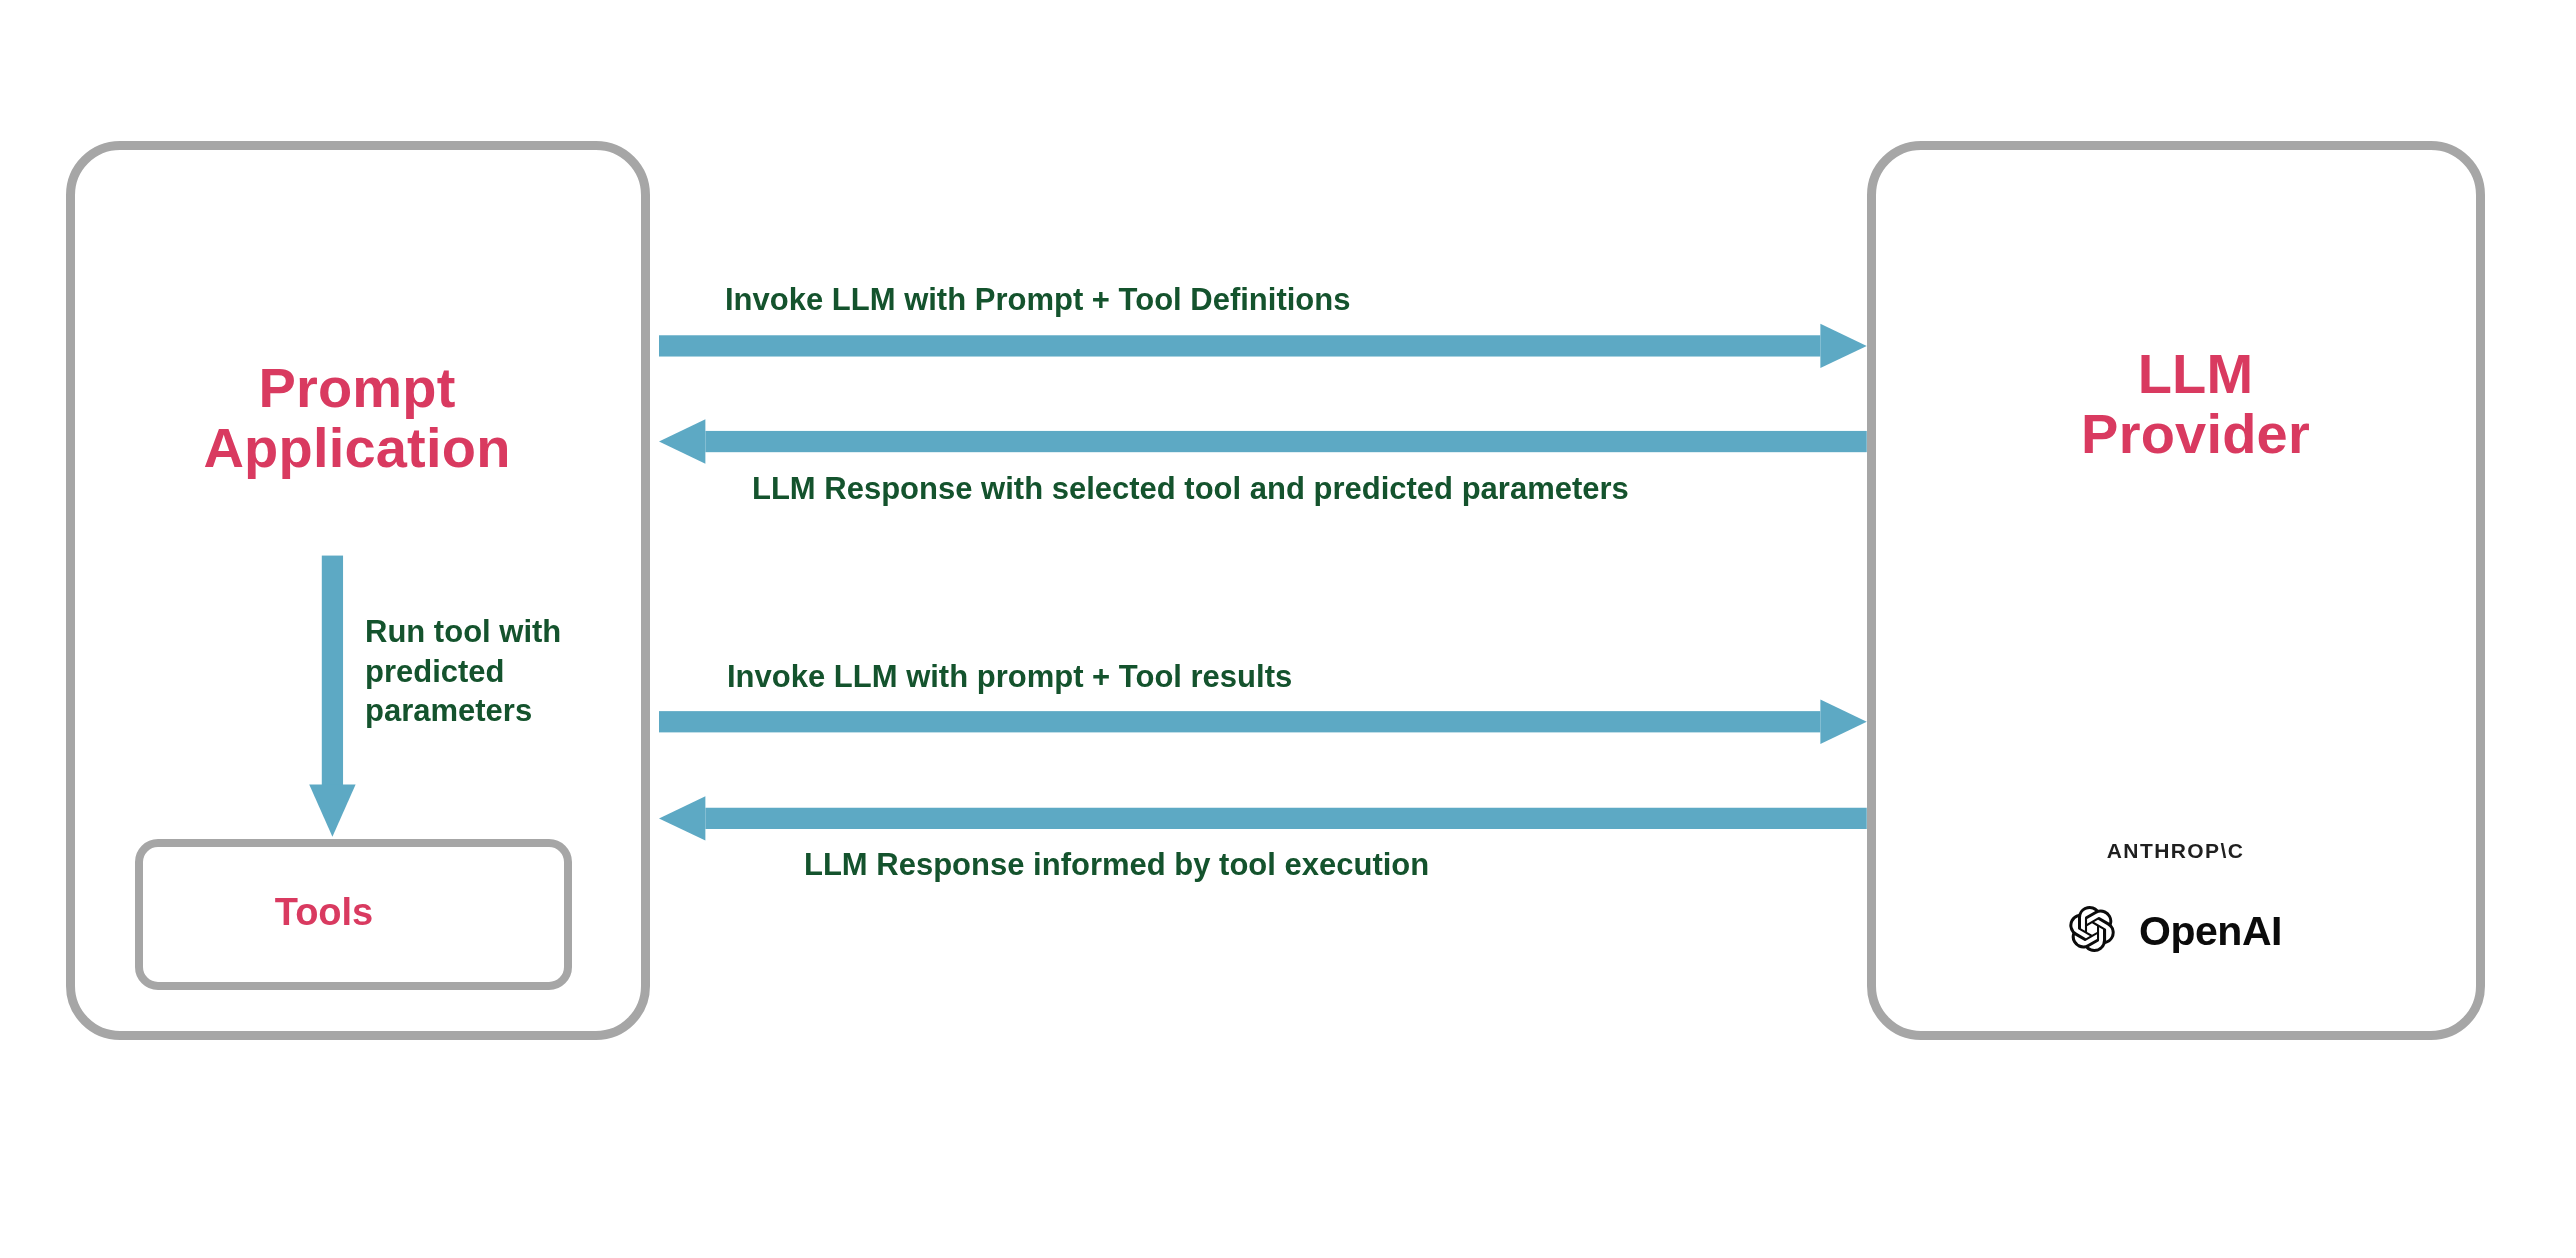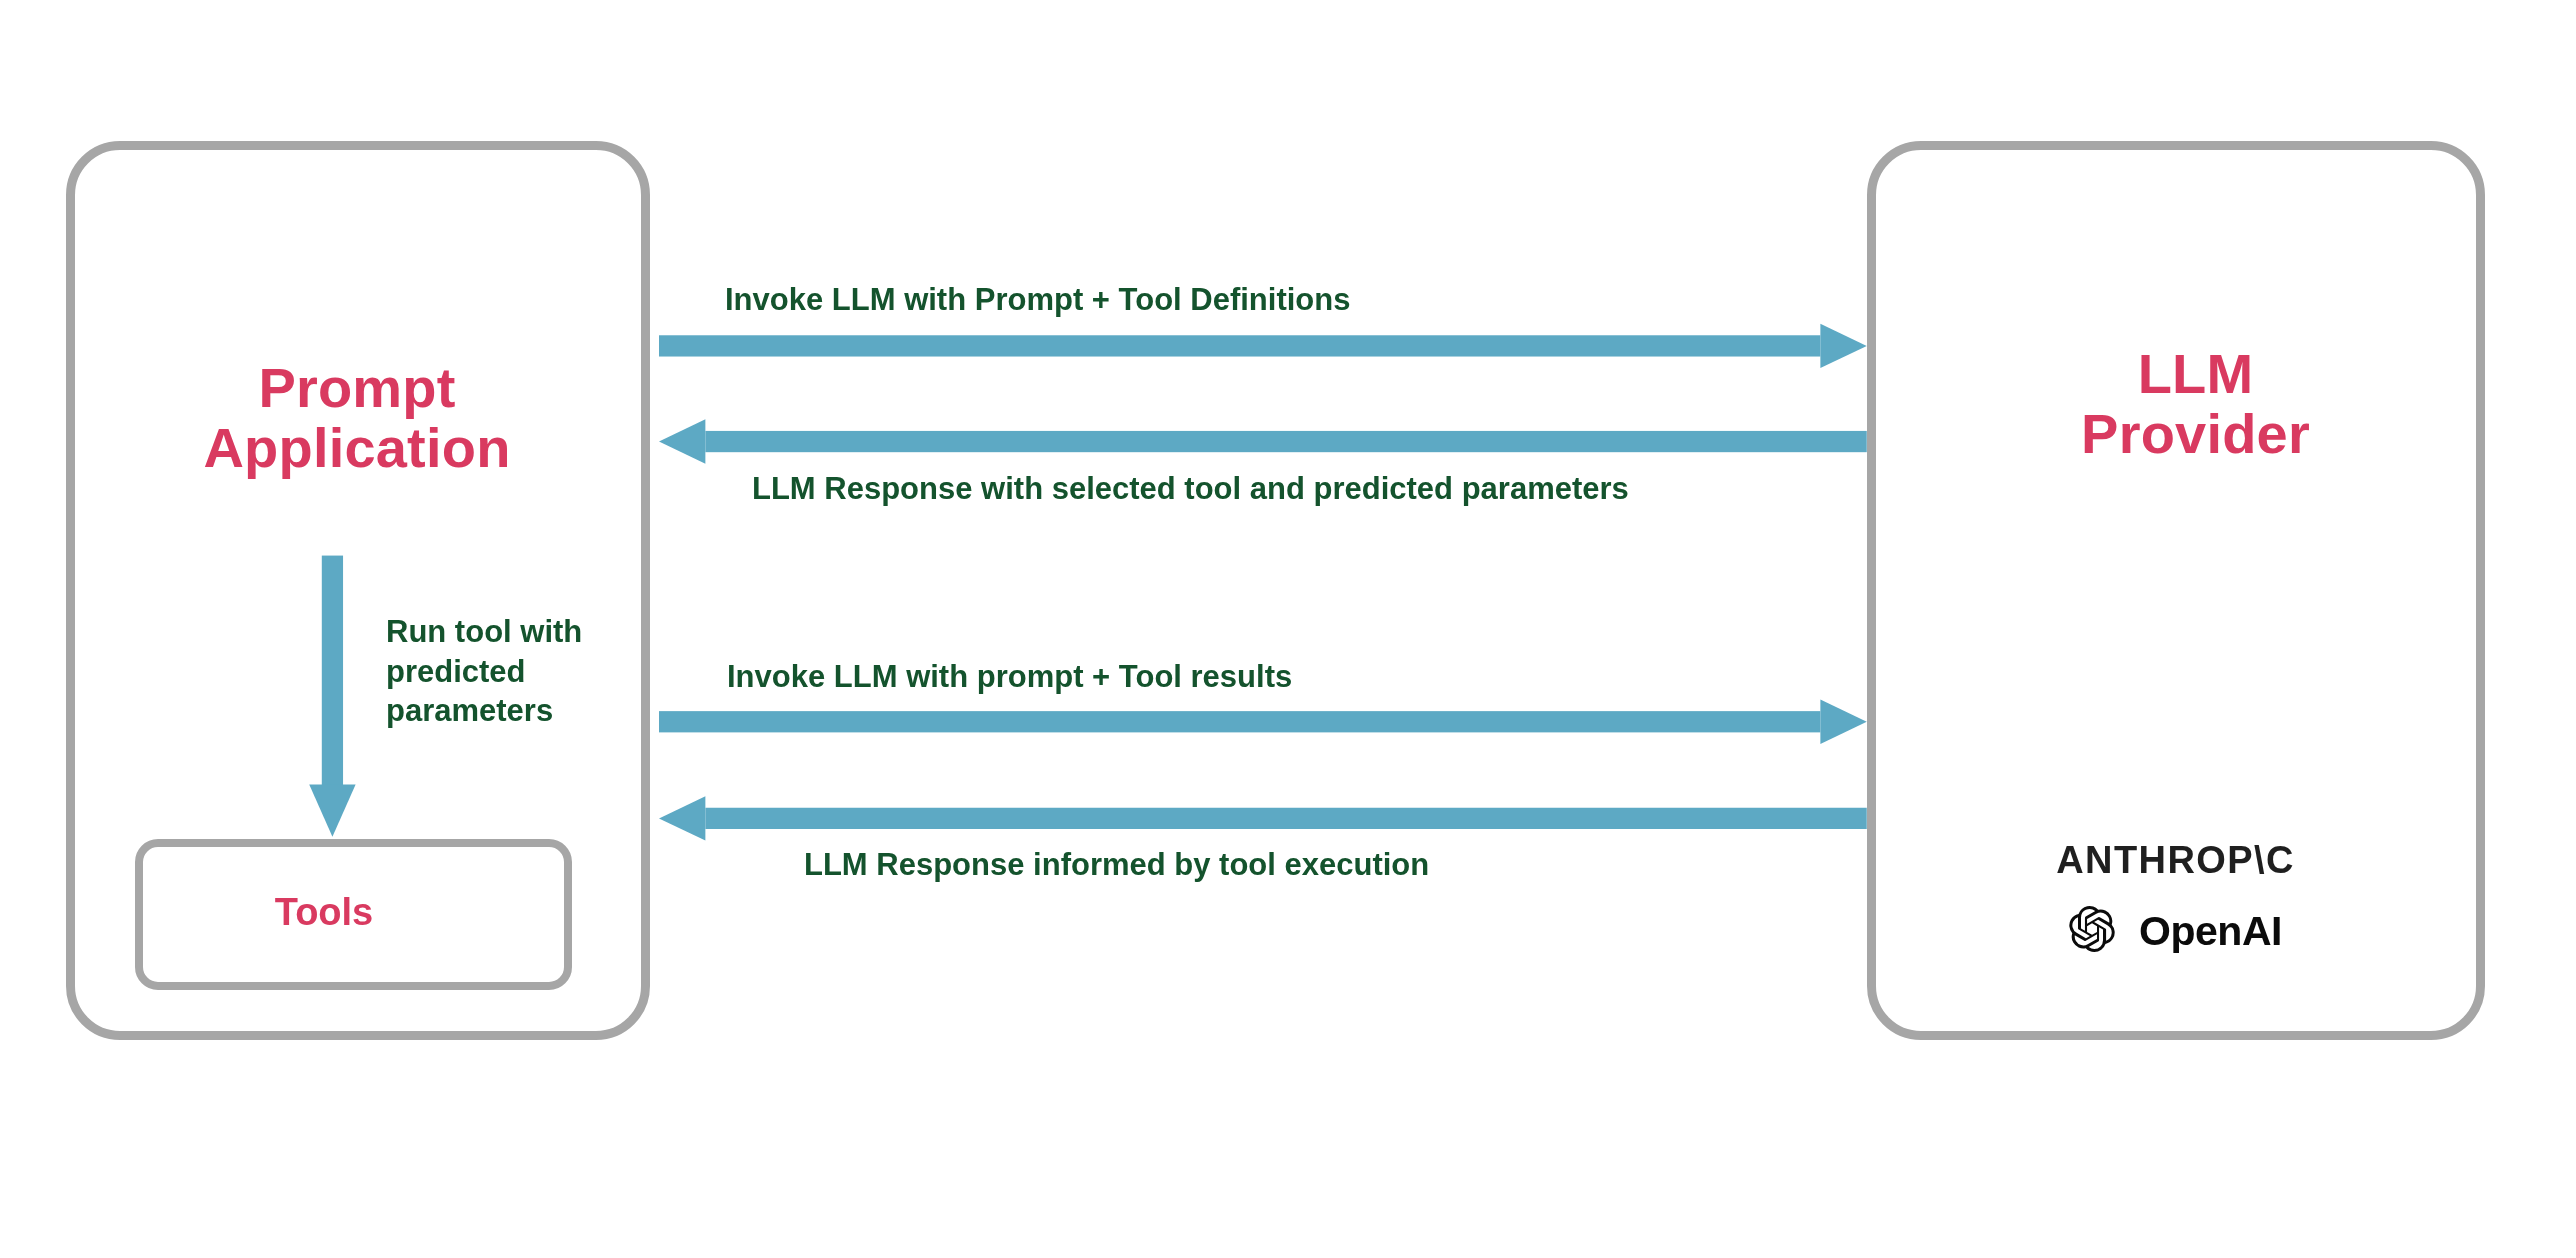--- a/index.html
+++ b/index.html
@@ -98,32 +98,32 @@
     color: #14532d;
     font-weight: bold;
     font-size: 31px;
     line-height: 1.28;
     white-space: pre-line;
   }
   #label-invoke-1   { left: 725px;  top: 280px; }
   #label-response-1 { left: 752px;  top: 469px; }
   #label-invoke-2   { left: 727px;  top: 657px; }
   #label-response-2 { left: 796px;  top: 845px; margin-left: 8px; }
-  #label-run-tool   { left: 365px;  top: 612px; width: 271px; margin-left: 21px; }
+  #label-run-tool   { left: 365px;  top: 612px; width: 271px; }
 
   
   #anthropic-mark {
     position: absolute;
     left: 1876px;
     top: 839px;
     width: 599px;
     text-align: center;
     color: #1f1f1f;
     font-weight: bold;
-    font-size: 38px;
+    font-size: 21px;
     letter-spacing: 1.4px;
   }
   #openai-mark {
     position: absolute;
     left: 1876px;
     top: 906px;
     width: 599px;
     display: flex;
     align-items: center;
     justify-content: center;

